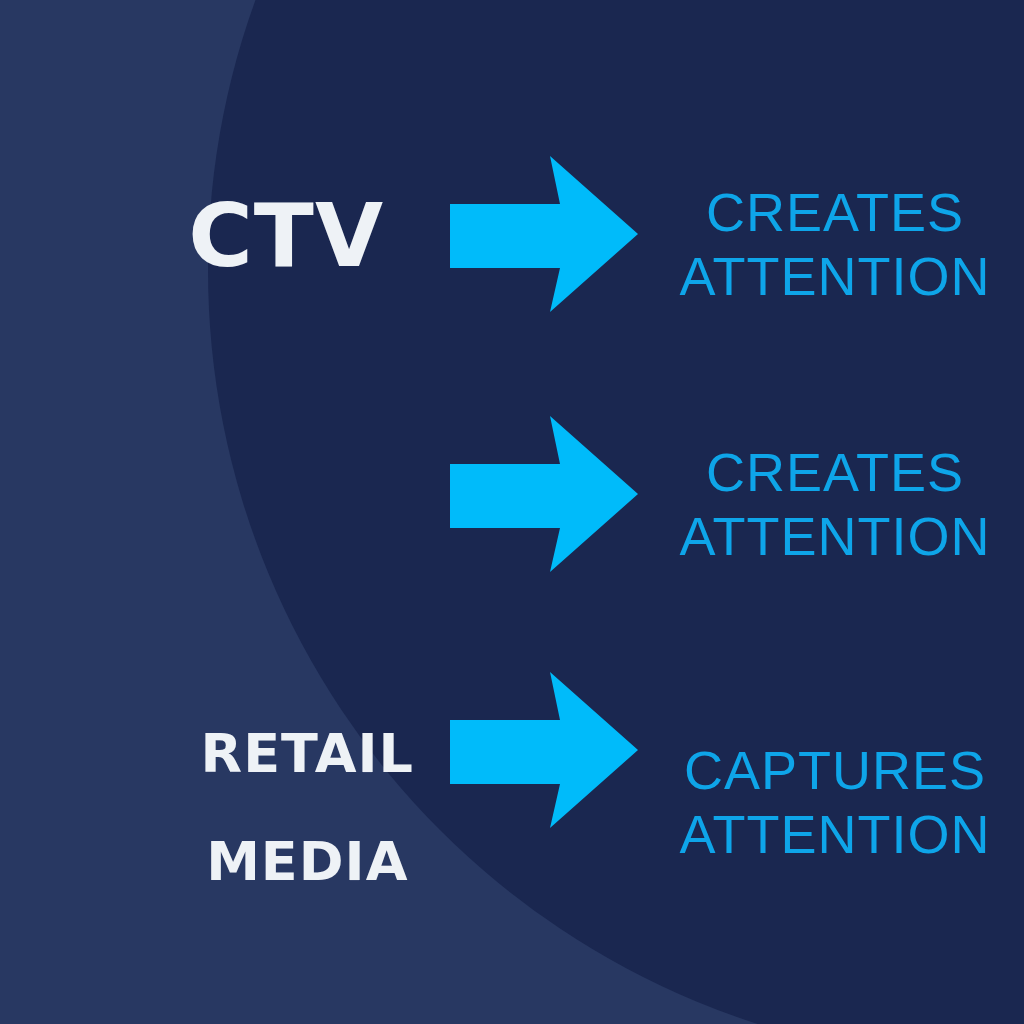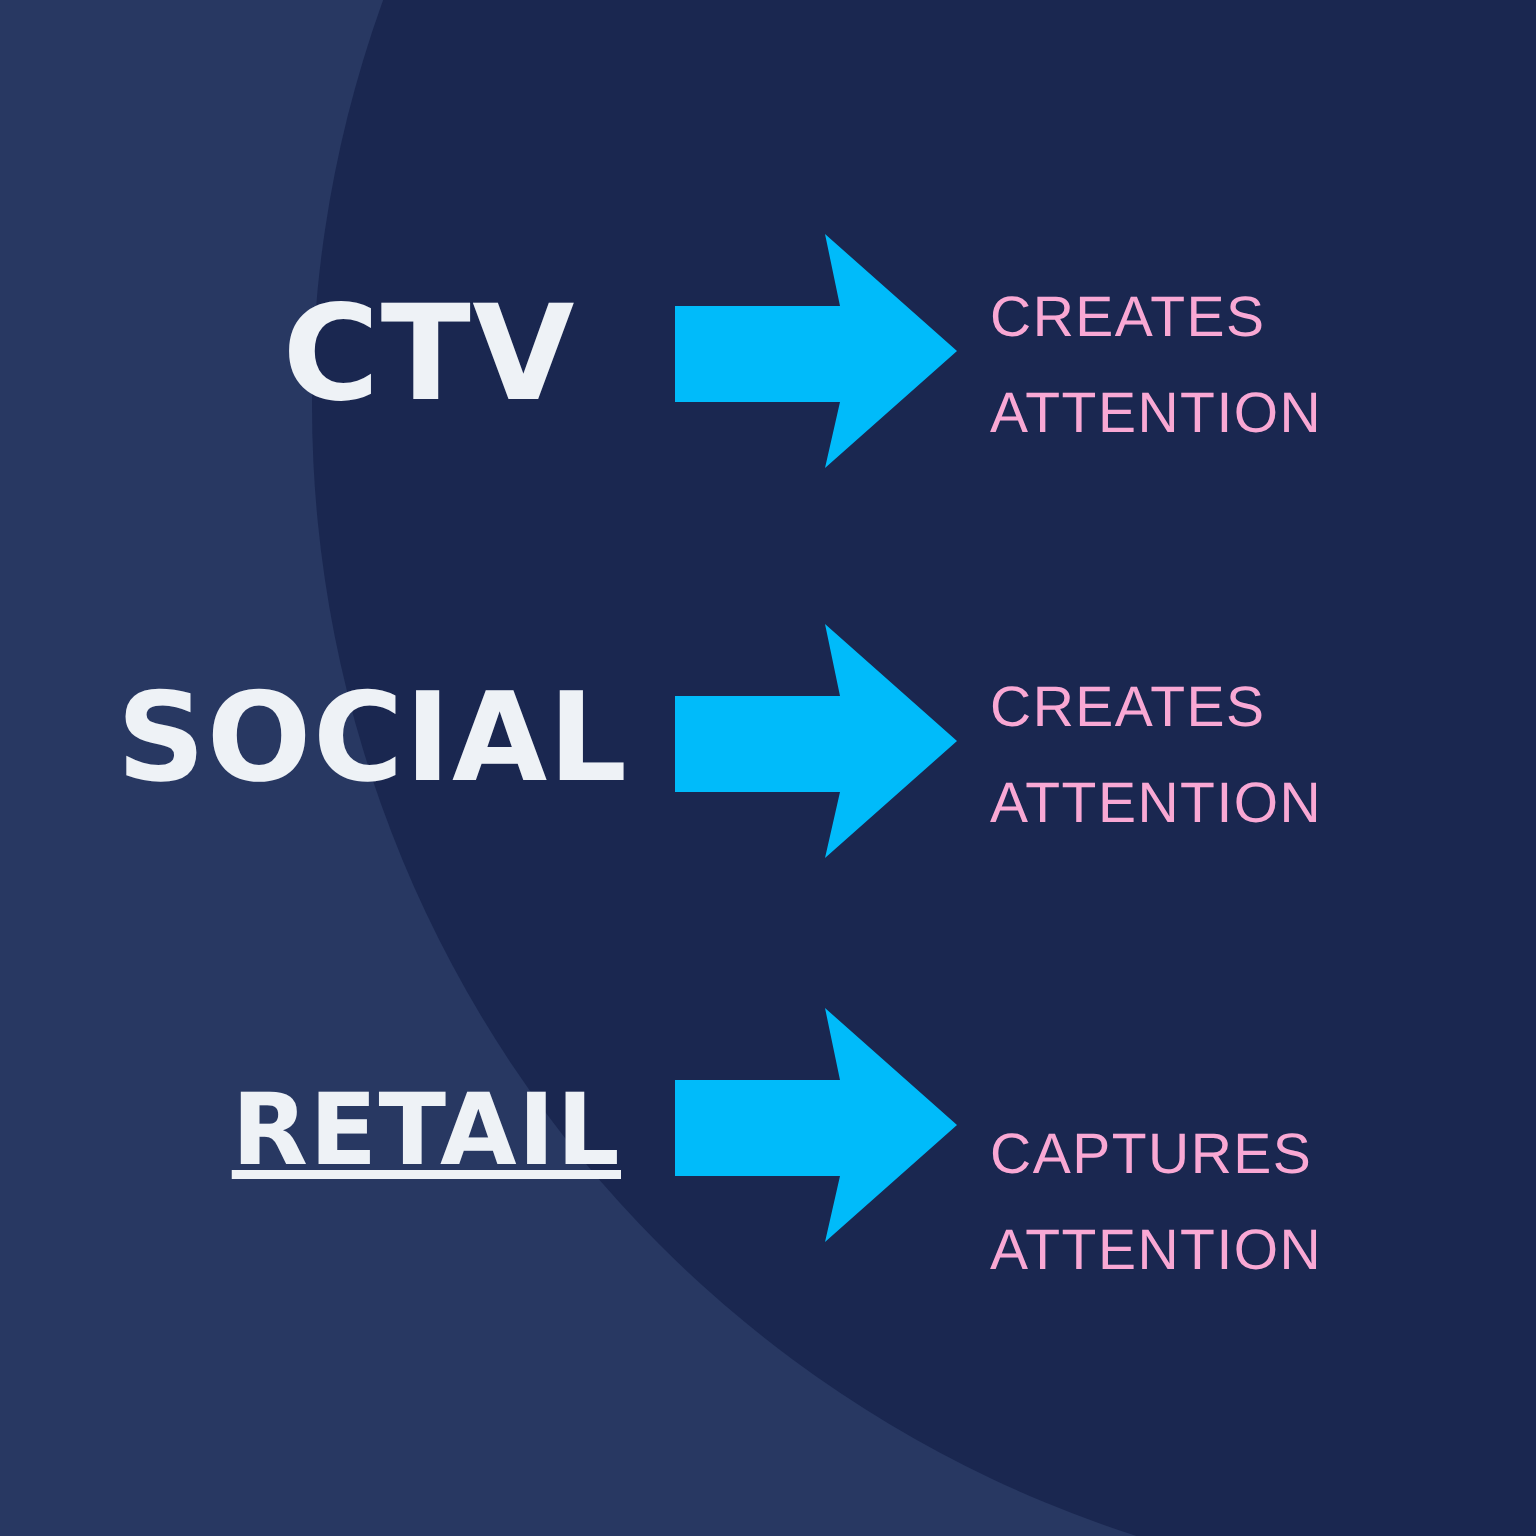--- a/index.html
+++ b/index.html
@@ -1,52 +1,52 @@
 <!DOCTYPE html>
 <html><head>
 <meta charset="utf-8">
 <style>
   html, body { margin:0; padding:0; }
   body { width:1024px; height:1024px; overflow:hidden; position:relative; background:#283862; font-family:"Liberation Sans", sans-serif; }
   .bg-circle { position:absolute; left:208px; top:-522px; width:1584px; height:1584px; border-radius:50%; background:#1a2750; }
   .row { position:absolute; left:0; width:1024px; }
   .left-label { position:absolute; right:604px; color:#eef2f6; font-family:"DejaVu Sans", sans-serif; font-weight:bold; text-align:center; line-height:1; letter-spacing:1px; }
   .arrow { position:absolute; left:450px; width:190px; }
-  .right-label { position:absolute; left:660px; width:350px; color:#f9a8d4; font-family:"Liberation Sans", sans-serif; font-size:38px; text-align:left; line-height:64px; letter-spacing:1px; }
+  .right-label { position:absolute; left:660px; width:350px; color:#0ea5e9; font-family:"Liberation Sans", sans-serif; font-size:54px; text-align:center; line-height:64px; letter-spacing:1px; }
 </style>
 </head>
 <body>
 
 <div class="bg-circle"></div>
 
 <div class="row" style="top:150px;height:170px;padding-left:20px;">
   <div class="left-label" style="top:42px;font-size:88px;right:660px;">CTV</div>
   <svg class="arrow" style="top:6px;" width="190" height="156" viewBox="0 0 190 156">
     <polygon points="0,48 110,48 100,0 188,78 100,156 110,112 0,112" fill="#00bbfa"></polygon>
   </svg>
   <div class="right-label" style="top:30px;">
     <div>CREATES</div>
     <div>ATTENTION</div>
   </div>
 </div>
 
 <div class="row" style="top:410px;height:170px;">
-  <div class="left-label" style="top:42px;font-size:82px;right:605px;">SOCIAL</div>
   <svg class="arrow" style="top:6px;" width="190" height="156" viewBox="0 0 190 156">
     <polygon points="0,48 110,48 100,0 188,78 100,156 110,112 0,112" fill="#00bbfa"></polygon>
   </svg>
   <div class="right-label" style="top:30px;">
     <div>CREATES</div>
     <div>ATTENTION</div>
   </div>
 </div>
 
 <div class="row" style="top:670px;height:240px;">
-  <div class="left-label" style="top:30px;font-size:66px;right:610px;line-height:108px;text-decoration:underline;">
+  <div class="left-label" style="top:30px;font-size:54px;right:610px;line-height:108px;">
     <div>RETAIL</div>
+    <div>MEDIA</div>
   </div>
   <svg class="arrow" style="top:2px;" width="190" height="156" viewBox="0 0 190 156">
     <polygon points="0,48 110,48 100,0 188,78 100,156 110,112 0,112" fill="#00bbfa"></polygon>
   </svg>
   <div class="right-label" style="top:24px;margin-top:44px;">
     <div>CAPTURES</div>
     <div>ATTENTION</div>
   </div>
 </div>
 

